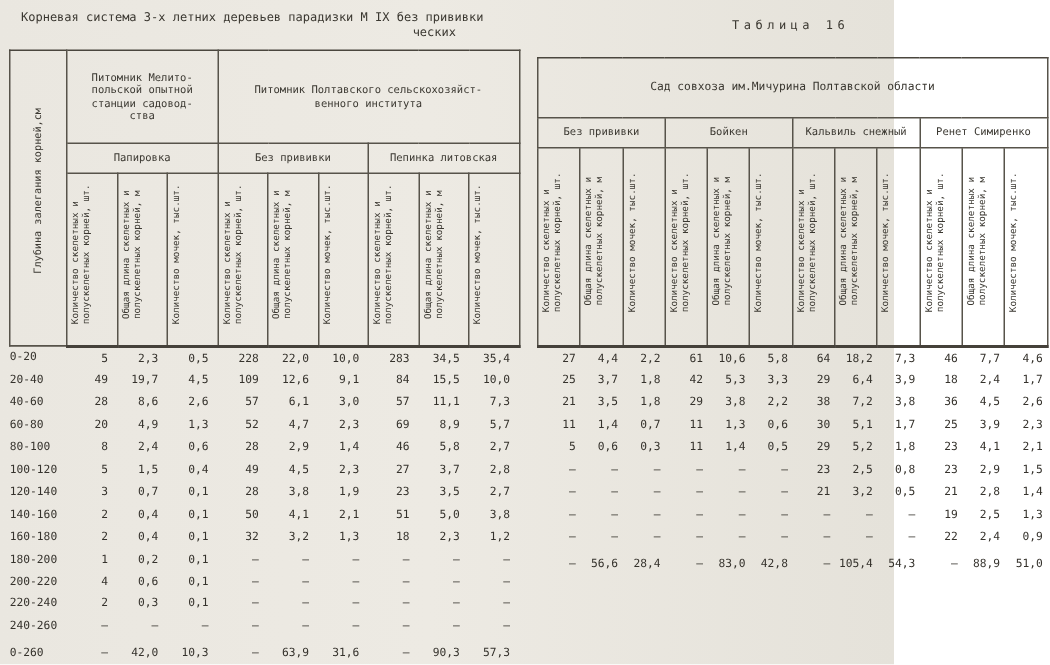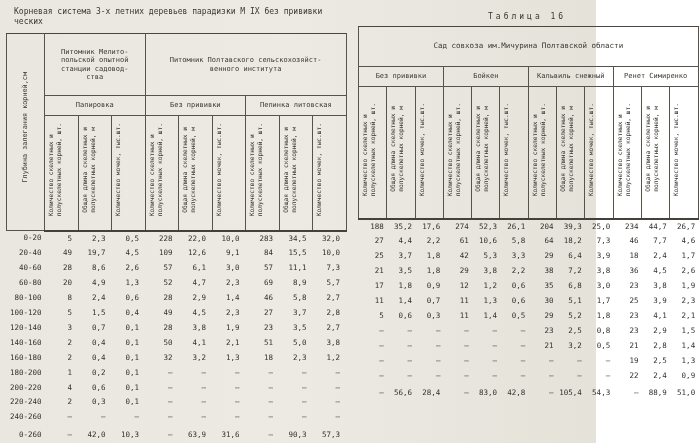--- a/index.html
+++ b/index.html
@@ -9,28 +9,28 @@
     color:#33302a;
     overflow:hidden;
   }
   .page {
     position:relative; width:596px; height:443px;
     background: linear-gradient(90deg, #eae7e0 0%, #edeae3 48%, #e5e2da 100%);
   }
   
   .caption { position:absolute; font-size:8px; line-height:9.5px; color:#3a3730; }
   .caption-left { left:14px; top:7px; width:330px; }
-  .caption-left .l2 { padding-right:40px; }
+  .caption-left .l2 { text-align:right; padding-right:40px; }
   .table-label { position:absolute; left:488px; top:12px; font-size:8px; letter-spacing:3px; color:#3a3730; }
   .caption-right { left:362px; top:14px; width:336px; }
 
   
   table.t { position:absolute; border-collapse:collapse; table-layout:fixed; }
   table.t-left  { left:6px;   top:33px; width:340px; }
-  table.t-right { left:358px; top:26px; width:340px; }
+  table.t-right { left:358px; top:38px; width:340px; }
   .t thead td { border:1px solid #57534a; vertical-align:middle; }
   .t thead tr:first-child td { border-top:1.5px solid #4a463e; }
   .t thead tr.measures td { border-bottom:2px solid #45413a; }
   .inst, .var, .orchard {
     font-size:7px; line-height:8.5px; text-align:center;
     white-space:pre-line; color:#3a3730; padding:1px;
   }
   .orchard { font-size:7.5px; }
   .t-left  tr.r-inst { height:62px; }
   .t-left  tr.r-var  { height:20px; }
@@ -46,21 +46,21 @@
     white-space: pre-line;
     font-size:6.2px; line-height:7.6px;
     color:#3a3730; max-height:112px;
   }
   .t-right .vtext { max-height:126px; }
   .depth-hdr { vertical-align:middle; text-align:center; padding-bottom:6px; }
   .depth-hdr .vtext { font-size:6.8px; max-height:190px; }
 
   
   .t tbody td { border:none; height:14.9px; font-size:7.5px; line-height:14.9px; color:#35322c; }
-  .t tbody td.depth-cell { text-align:right; padding-right:3px; }
+  .t tbody td.depth-cell { padding-right:3px; }
   .t tbody td.val-cell   { text-align:right; padding-right:6px; }
   .t-right tbody td.val-cell { padding-right:3px; }
   .t tbody tr:last-child td { padding-top:3px; }
 </style>
 </head>
 <body>
 
 <div class="page">
 
   <div class="caption caption-left">
@@ -120,21 +120,21 @@
         <tr>
           <td class="depth-cell">0-20</td>
           <td class="val-cell">5</td>
           <td class="val-cell">2,3</td>
           <td class="val-cell">0,5</td>
           <td class="val-cell">228</td>
           <td class="val-cell">22,0</td>
           <td class="val-cell">10,0</td>
           <td class="val-cell">283</td>
           <td class="val-cell">34,5</td>
-          <td class="val-cell">32,0</td>
+          <td class="val-cell">35,4</td>
         </tr>
         <tr>
           <td class="depth-cell">20-40</td>
           <td class="val-cell">49</td>
           <td class="val-cell">19,7</td>
           <td class="val-cell">4,5</td>
           <td class="val-cell">109</td>
           <td class="val-cell">12,6</td>
           <td class="val-cell">9,1</td>
           <td class="val-cell">84</td>
@@ -330,34 +330,20 @@
 полускелетных корней, м</span></td>
         <td class="mcell"><span class="vtext">Количество мочек, тыс.шт.</span></td>
         <td class="mcell"><span class="vtext">Количество скелетных и
 полускелетных корней, шт.</span></td>
         <td class="mcell"><span class="vtext">Общая длина скелетных и
 полускелетных корней, м</span></td>
         <td class="mcell"><span class="vtext">Количество мочек, тыс.шт.</span></td>
       </tr>
     </thead>
     <tbody>
-        <tr>
-          <td class="val-cell">188</td>
-          <td class="val-cell">35,2</td>
-          <td class="val-cell">17,6</td>
-          <td class="val-cell">274</td>
-          <td class="val-cell">52,3</td>
-          <td class="val-cell">26,1</td>
-          <td class="val-cell">204</td>
-          <td class="val-cell">39,3</td>
-          <td class="val-cell">25,0</td>
-          <td class="val-cell">234</td>
-          <td class="val-cell">44,7</td>
-          <td class="val-cell">26,7</td>
-        </tr>
         <tr>
           <td class="val-cell">27</td>
           <td class="val-cell">4,4</td>
           <td class="val-cell">2,2</td>
           <td class="val-cell">61</td>
           <td class="val-cell">10,6</td>
           <td class="val-cell">5,8</td>
           <td class="val-cell">64</td>
           <td class="val-cell">18,2</td>
           <td class="val-cell">7,3</td>
@@ -387,34 +373,20 @@
           <td class="val-cell">3,8</td>
           <td class="val-cell">2,2</td>
           <td class="val-cell">38</td>
           <td class="val-cell">7,2</td>
           <td class="val-cell">3,8</td>
           <td class="val-cell">36</td>
           <td class="val-cell">4,5</td>
           <td class="val-cell">2,6</td>
         </tr>
         <tr>
-          <td class="val-cell">17</td>
-          <td class="val-cell">1,8</td>
-          <td class="val-cell">0,9</td>
-          <td class="val-cell">12</td>
-          <td class="val-cell">1,2</td>
-          <td class="val-cell">0,6</td>
-          <td class="val-cell">35</td>
-          <td class="val-cell">6,8</td>
-          <td class="val-cell">3,0</td>
-          <td class="val-cell">23</td>
-          <td class="val-cell">3,8</td>
-          <td class="val-cell">1,9</td>
-        </tr>
-        <tr>
           <td class="val-cell">11</td>
           <td class="val-cell">1,4</td>
           <td class="val-cell">0,7</td>
           <td class="val-cell">11</td>
           <td class="val-cell">1,3</td>
           <td class="val-cell">0,6</td>
           <td class="val-cell">30</td>
           <td class="val-cell">5,1</td>
           <td class="val-cell">1,7</td>
           <td class="val-cell">25</td>

